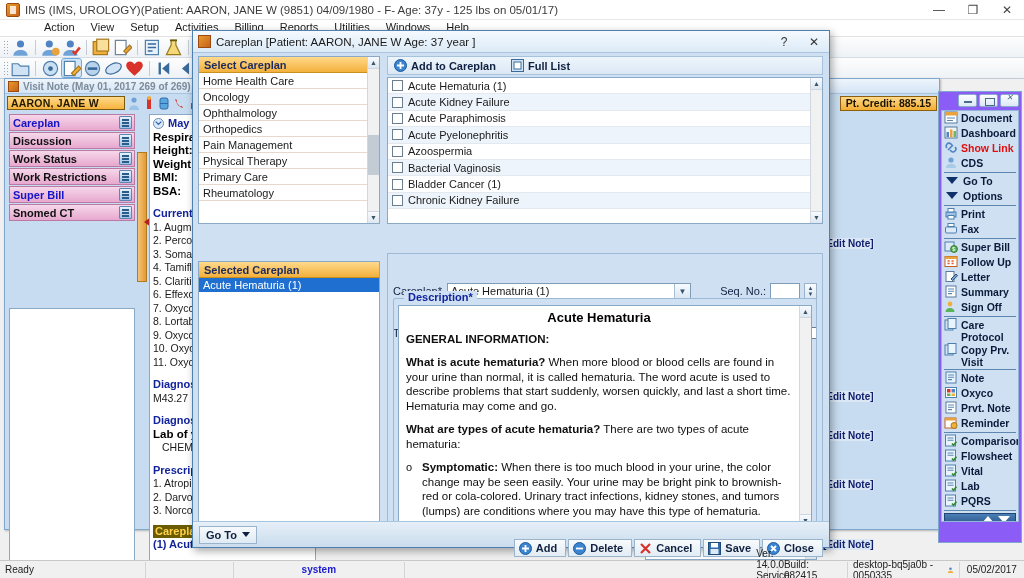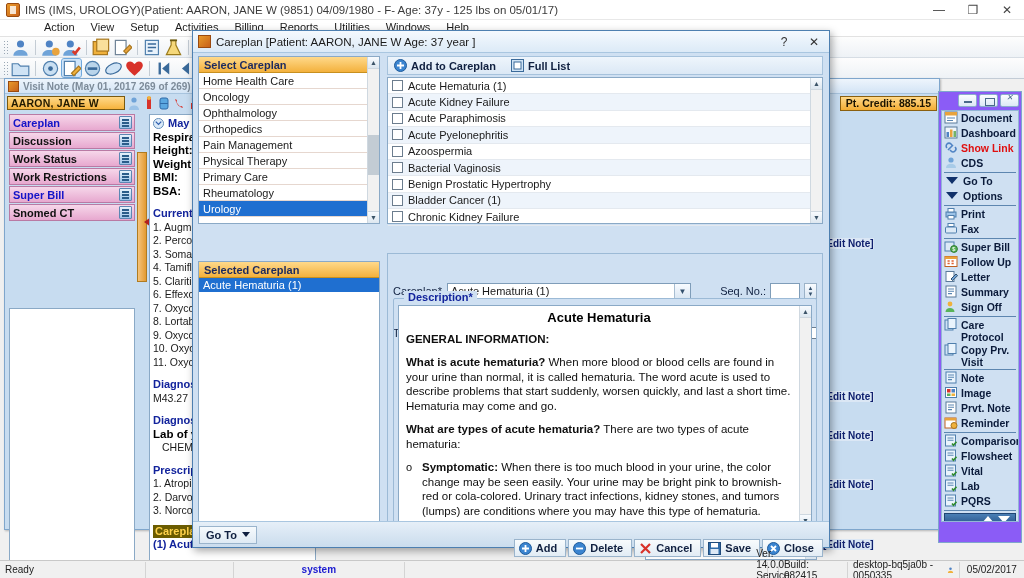--- a/index.html
+++ b/index.html
@@ -869,21 +869,21 @@
       <div class="ab-item">
         <span class="ab-ico">
           <svg class="gi" viewBox="0 0 14 13">
               <rect x="1.5" y="1.5" width="11" height="10" fill="#fff" stroke="#4f7fad"></rect>
               <rect x="3" y="3" width="3.5" height="3.5" fill="#d8322a"></rect>
               <rect x="7.5" y="3" width="3.5" height="3.5" fill="#4f83c4"></rect>
               <rect x="3" y="7.5" width="3.5" height="2.5" fill="#59b35a"></rect>
               <rect x="7.5" y="7.5" width="3.5" height="2.5" fill="#f0b13c"></rect>
             </svg>
         </span>
-        <span class="lbl">Image</span>
+        <span class="lbl">Oxyco</span>
       </div>
       <div class="ab-item">
         <span class="ab-ico">
           <svg class="gi" viewBox="0 0 14 13">
               <rect x="2" y="1" width="10" height="11" fill="#fff" stroke="#5a7a9a"></rect>
               <path d="M4 4h6M4 6.3h6M4 8.6h4" stroke="#5a86b3" stroke-width="1.1"></path>
             </svg>
         </span>
         <span class="lbl">Prvt. Note</span>
       </div>
@@ -975,21 +975,20 @@
         <div class="scp-inner">
           <div class="scp-hdr">Select Careplan</div>
           <div class="scp-row">Home Health Care</div>
           <div class="scp-row">Oncology</div>
           <div class="scp-row">Ophthalmology</div>
           <div class="scp-row">Orthopedics</div>
           <div class="scp-row">Pain Management</div>
           <div class="scp-row">Physical Therapy</div>
           <div class="scp-row">Primary Care</div>
           <div class="scp-row">Rheumatology</div>
-          <div class="scp-row sel">Urology</div>
         </div>
         <div class="scp-sb">
           <div class="a">▲</div>
           <div class="thumb"></div>
           <div class="a bot">▼</div>
         </div>
       </div>
 
       <div class="sel2">
         <div class="sel2-hdr">Selected Careplan</div>
@@ -1038,24 +1037,20 @@
           <div class="cpl-row">
             <span class="cb"></span>
             <span>Azoospermia</span>
           </div>
           <div class="cpl-row">
             <span class="cb"></span>
             <span>Bacterial Vaginosis</span>
           </div>
           <div class="cpl-row">
             <span class="cb"></span>
-            <span>Benign Prostatic Hypertrophy</span>
-          </div>
-          <div class="cpl-row">
-            <span class="cb"></span>
             <span>Bladder Cancer (1)</span>
           </div>
           <div class="cpl-row">
             <span class="cb"></span>
             <span>Chronic Kidney Failure</span>
           </div>
         </div>
         <div class="cpl-sb">
           <div class="a">▲</div>
           <div class="a bot">▼</div>

